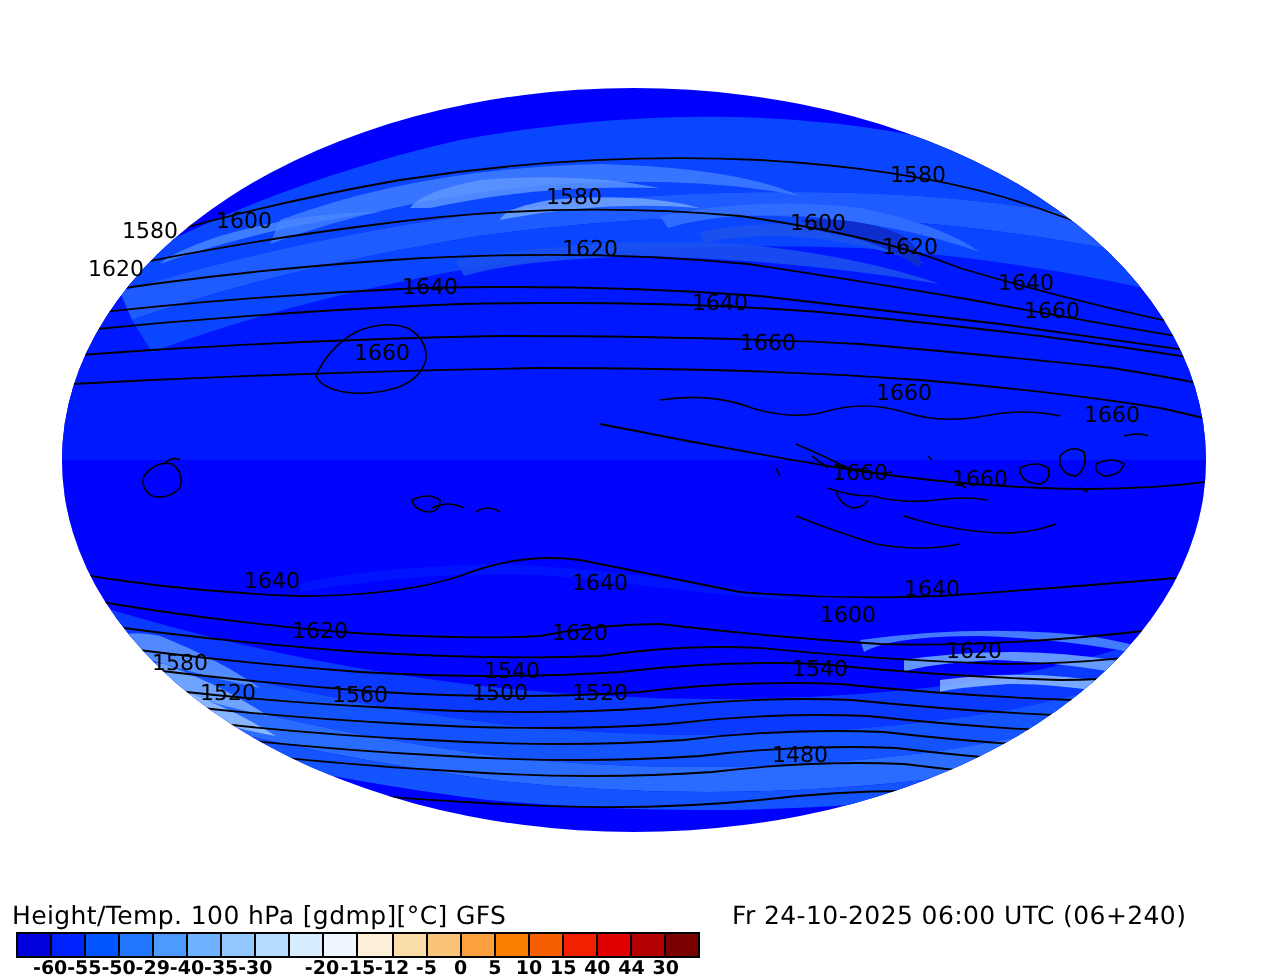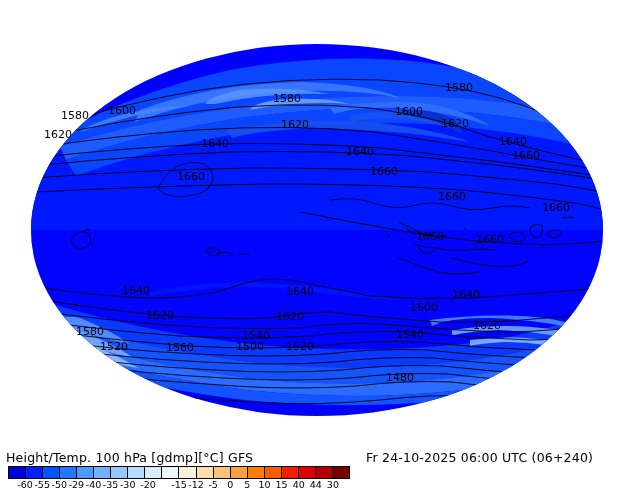--- a/index.html
+++ b/index.html
@@ -100,21 +100,21 @@
     top: 13px;
     width: 342px;
     height: 11px;
   }
   .cb-tick {
     position: absolute;
     top: 0;
     transform: translateX(-50%);
     font-family: "DejaVu Sans", sans-serif;
     font-size: 9.5px;
-    font-weight: normal;
+    font-weight: bold;
     color: #000000;
     white-space: nowrap;
     line-height: 11px;
   }
   text.contour-label {
     font-family: "DejaVu Sans", sans-serif;
     font-size: 11px;
     fill: #000000;
   }
 </style>
@@ -357,21 +357,21 @@
         </div>
       <div class="cb-ticks" id="cb-ticks">
           <span class="cb-tick" style="left: 17.1px;">-60</span>
           <span class="cb-tick" style="left: 34.2px;">-55</span>
           <span class="cb-tick" style="left: 51.3px;">-50</span>
           <span class="cb-tick" style="left: 68.4px;">-29</span>
           <span class="cb-tick" style="left: 85.5px;">-40</span>
           <span class="cb-tick" style="left: 102.6px;">-35</span>
           <span class="cb-tick" style="left: 119.7px;">-30</span>
           <span class="cb-tick" style="left: 149px; margin-top: 32px;">-25</span>
-          <span class="cb-tick" style="left: 140px;">-20</span>
+          <span class="cb-tick" style="left: 153px;">-20</span>
           <span class="cb-tick" style="left: 171px;">-15</span>
           <span class="cb-tick" style="left: 188.1px;">-12</span>
           <span class="cb-tick" style="left: 205.2px;">-5</span>
           <span class="cb-tick" style="left: 222.3px;">0</span>
           <span class="cb-tick" style="left: 239.4px;">5</span>
           <span class="cb-tick" style="left: 256.5px;">10</span>
           <span class="cb-tick" style="left: 273.6px;">15</span>
           <span class="cb-tick" style="left: 290.7px;">40</span>
           <span class="cb-tick" style="left: 307.8px;">44</span>
           <span class="cb-tick" style="left: 324.9px;">30</span>

